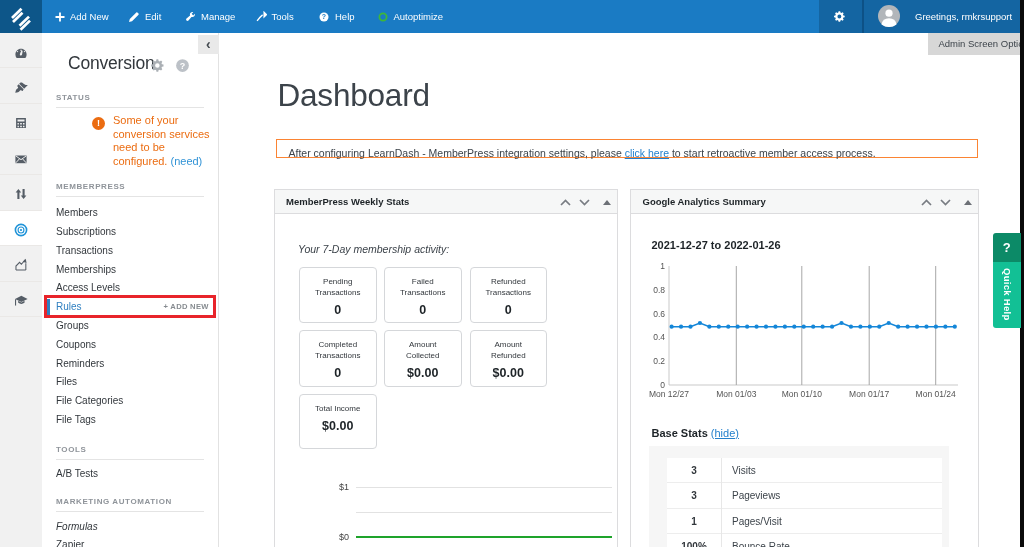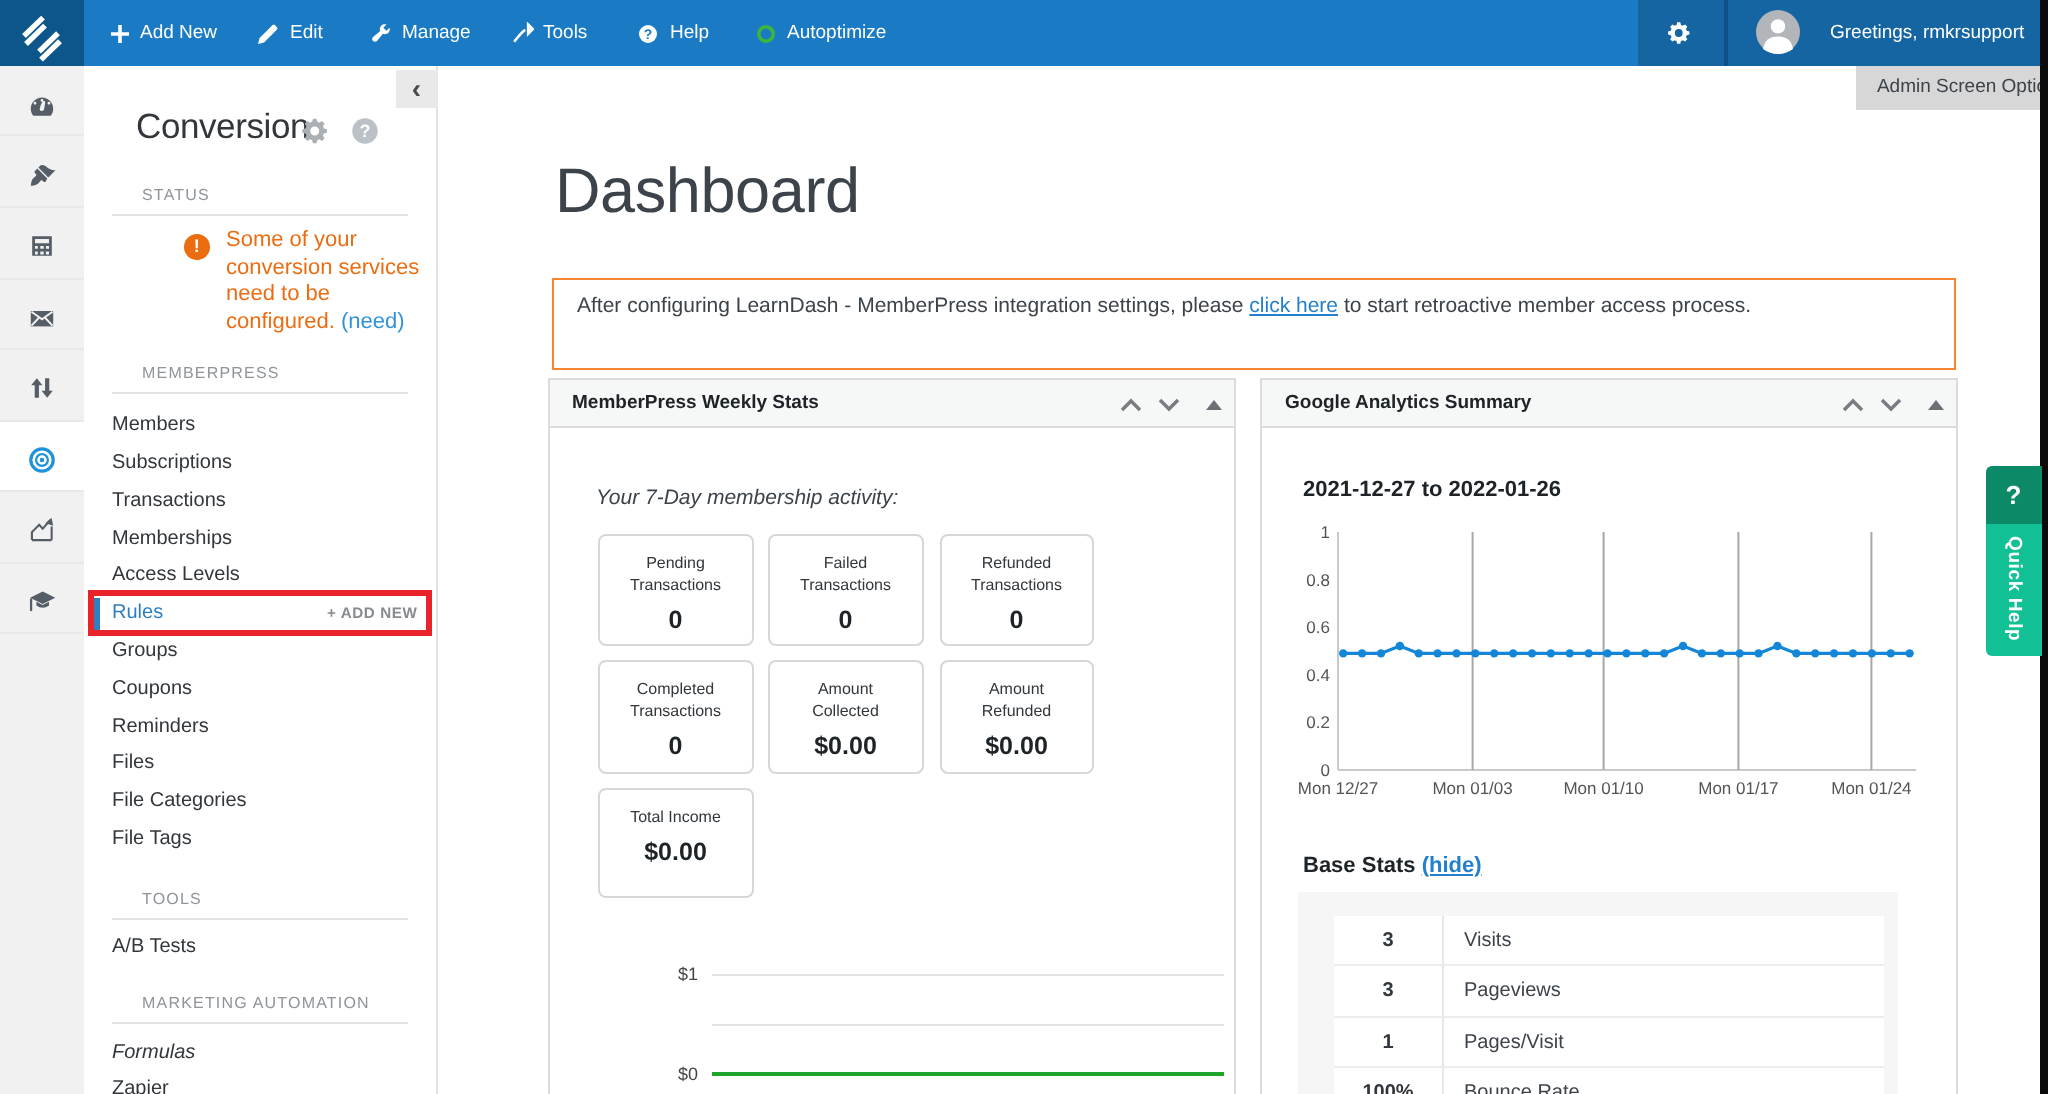--- a/index.html
+++ b/index.html
@@ -20,51 +20,51 @@
 
   
   #rail { left:0; top:33px; width:42px; height:514px; background:#f1f1f1; }
   .rrow { position:absolute; left:0; width:42px; height:35.45px; border-bottom:1px solid #eae8e6; }
   .ricon { position:absolute; left:14px; }
 
   
   #sidebar { left:42px; top:33px; width:177px; height:514px; background:#fff; border-right:1px solid #e2e2e2; }
   #collapse { left:198px; top:34.5px; width:20.5px; height:19.5px; background:#e9e9e9; color:#444a50; text-align:center; font-size:14px; line-height:18.5px; font-weight:bold; }
   #convtitle { left:56px; top:52.5px; font-size:17.5px; letter-spacing:-0.2px; color:#32373c;margin-left:12px; }
-  .sb-label { position:absolute; left:56px; font-size:8px; font-weight:normal; letter-spacing:0.6px; color:#8f949a; white-space:nowrap;margin-left:15px; }
+  .sb-label { position:absolute; left:56px; font-size:8px; font-weight:bold; letter-spacing:0.6px; color:#8f949a; white-space:nowrap; }
   .sb-hr { position:absolute; left:56px; width:147.5px; height:1px; background:#e4e4e4; }
   .sb-item { position:absolute; left:56px; font-size:10px; color:#32373c; white-space:nowrap; }
   #warntext { left:113px; top:114.2px; width:100px; font-size:11px; line-height:13.5px; color:#eb6c11; }
   #warntext a { color:#3193d6; text-decoration:none; }
   #warncirc { left:91.9px; top:117.2px; width:13px; height:13px; border-radius:50%; background:#eb6c11; color:#fff; font-size:9px; font-weight:bold; text-align:center; line-height:13px; }
   #rules-bar { left:47.3px; top:299px; width:2.7px; height:16.5px; background:#2e7fc0; }
   #addnew { position:absolute; left:163.5px; top:302px; font-size:7.6px; font-weight:bold; letter-spacing:0.3px; color:#868b90; white-space:nowrap; }
   #redbox { left:43.5px; top:294.5px; width:172px; height:23px; border:3px solid #e8242a; }
 
   
   #h1 { left:277.5px; top:77px; font-size:31.5px; font-weight:400; color:#3c434a; letter-spacing:-0.2px; }
-  #notice { left:276px; top:139px; width:702px; height:46px; border:1.5px solid #fb8433; background:#fff; font-size:10.5px; color:#3c434a; line-height:27px; padding-left:11.5px; white-space:nowrap; }
+  #notice { left:276px; top:139px; width:702px; height:19px; border:1.5px solid #fb8433; background:#fff; font-size:10.5px; color:#3c434a; line-height:27px; padding-left:11.5px; white-space:nowrap; }
   #notice a { color:#2380cc; }
 
   .panel { position:absolute; border:1px solid #dcdcde; background:#fff; }
   .phead { position:absolute; left:0; top:0; right:0; height:24.5px; background:#f6f7f7; border-bottom:1px solid #dcdcde; }
   .ptitle { position:absolute; left:11.5px; top:0; height:24.5px; line-height:24.5px; font-size:9.5px; font-weight:bold; color:#1d2327; }
   .hbtn { position:absolute; }
 
   #activity { left:298px; top:242.5px; font-size:10.5px; font-style:italic; color:#3c434a; }
   .card { position:absolute; width:77.5px; border:1px solid #d5d7da; border-radius:4px; background:#fff; text-align:center; }
   .clabel { font-size:8px; color:#32373c; line-height:11px; margin-top:8px; }
   .cval { font-size:12.5px; font-weight:bold; color:#1d2327; margin-top:5px; }
 
   .gline { position:absolute; height:1px; background:#e2e2e2; }
   .dlabel { position:absolute; width:22px; text-align:right; font-size:9px; color:#444; }
 
   #gahead { left:651.5px; top:239px; font-size:11px; font-weight:bold; color:#1d2327; }
   #basestats { left:651.5px; top:426.5px; font-size:11px; font-weight:bold; color:#1d2327; }
-  #basestats a { font-weight:bold; color:#2380cc;text-align:right; }
+  #basestats a { font-weight:normal; color:#2380cc;text-align:right; }
   #gatbl-bg { left:649px; top:446px; width:300px; height:101px; background:#f6f6f6; }
   #gatbl { left:667px; top:458px; width:275px; height:89px; background:#fff; }
   .trow { position:absolute; left:0; width:275px; height:25.3px; border-bottom:1px solid #ededed; }
   .tnum { position:absolute; left:0; width:54px; text-align:center; font-size:10px; font-weight:bold; color:#32373c; line-height:25.3px; }
   .tlab { position:absolute; left:65px; font-size:10px; color:#3c434a; line-height:25.3px; }
   #tdivider { position:absolute; left:54px; top:0; width:1px; height:89px; background:#e7e7e7; }
 
   
   #qh-q { left:993px; top:233px; width:27.5px; height:28.5px; background:#0c8a67; border-radius:3px 0 0 0; color:#fff; font-weight:bold; font-size:13px; text-align:center; line-height:29px; }
   #qh-body { left:993px; top:261.5px; width:27.5px; height:66px; background:#12c095; border-radius:0 0 0 3px; }

